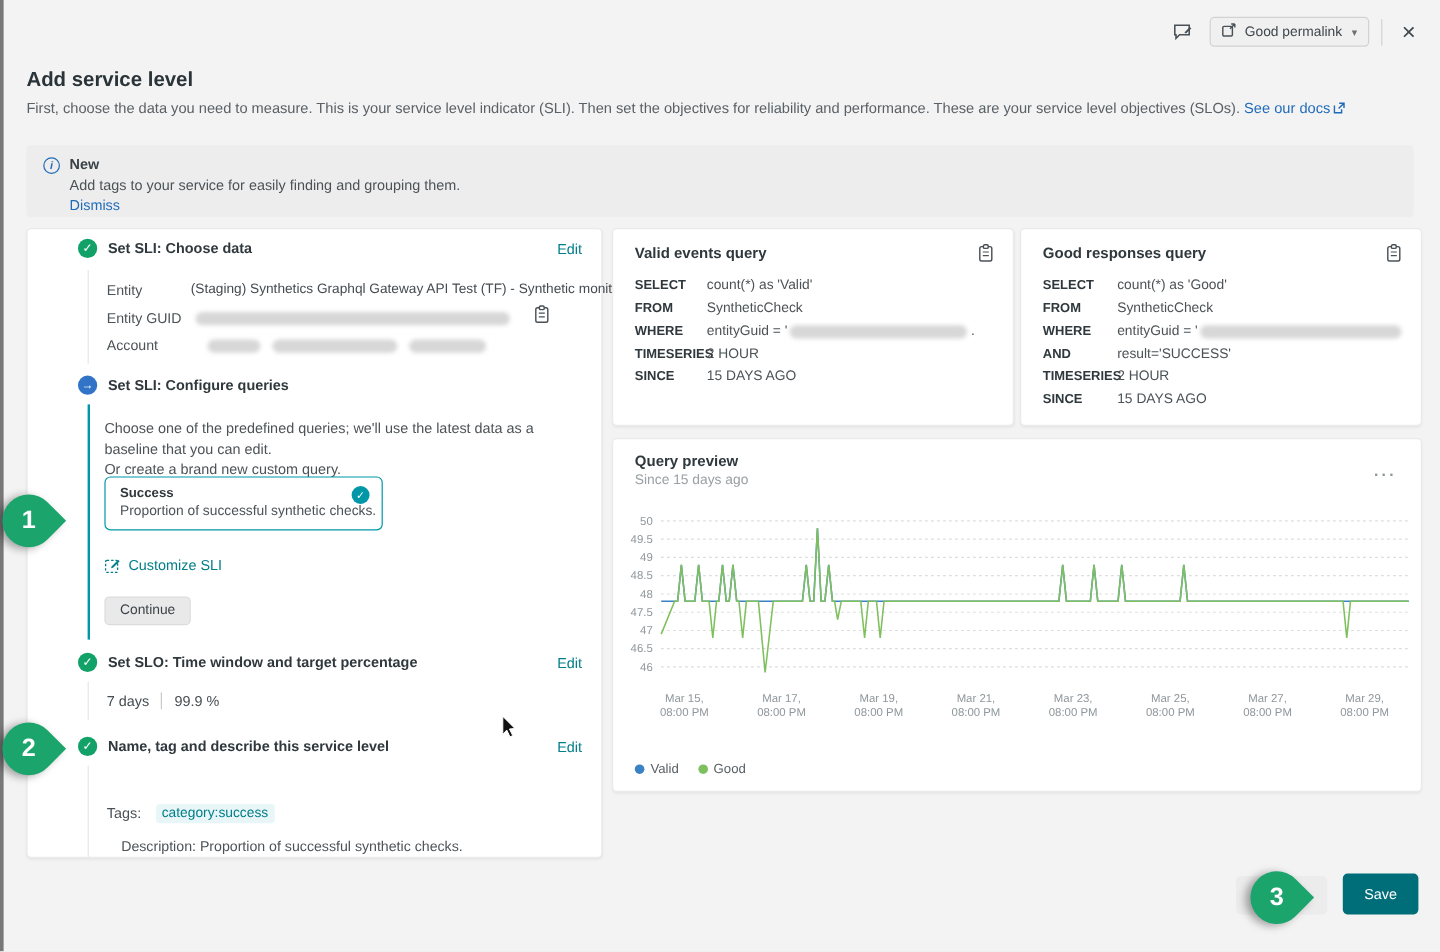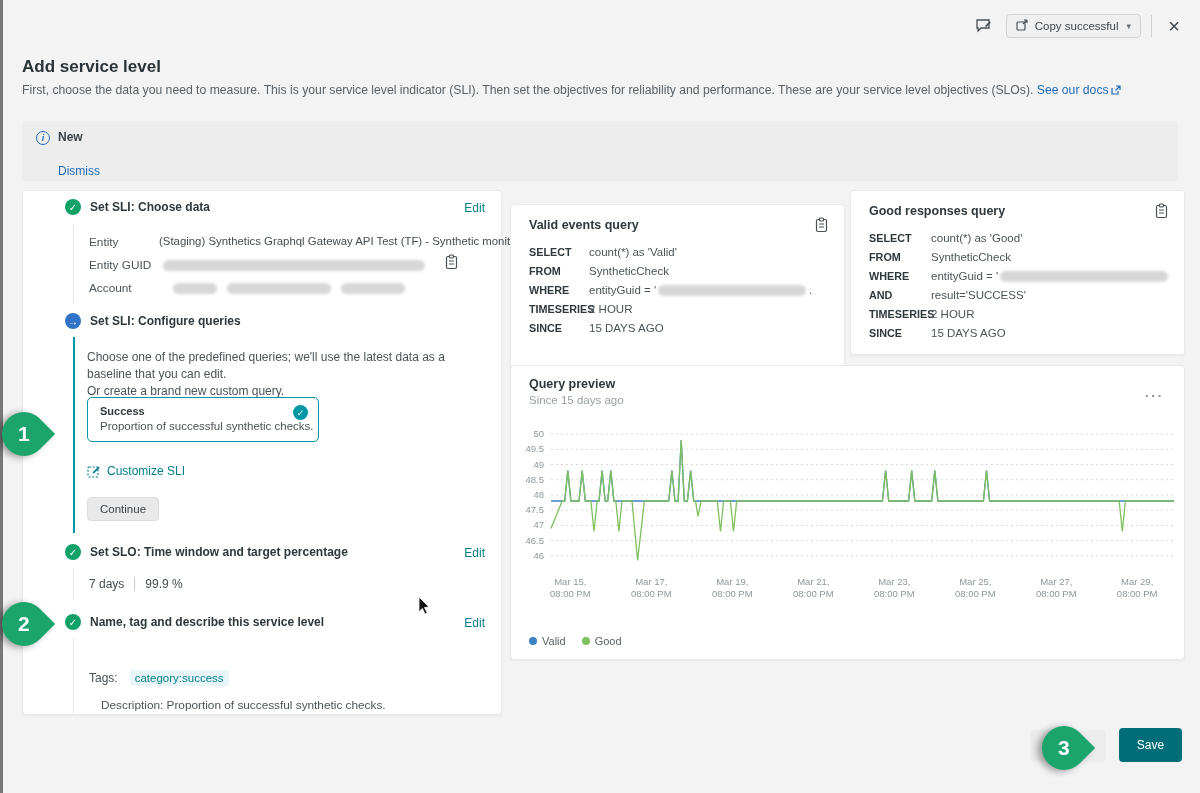--- a/index.html
+++ b/index.html
@@ -29,21 +29,21 @@
                      border-radius:50%; color:#1f6bb8; font-size:9px; font-style:italic; font-weight:700;
                      display:flex; align-items:center; justify-content:center; }
   .banner .b-title { position:absolute; left:36px; top:9px; font-weight:700; color:#3a4246; font-size:12px; }
   .banner .b-body  { position:absolute; left:36px; top:26px; color:#4c5357; font-size:12px; }
   .banner .b-dismiss { position:absolute; left:36px; top:43px; font-size:12px; }
 
   
   .card { position:absolute; background:#fff; border:1px solid #eaeaeb; border-radius:4px;
           box-shadow:0 1px 2px rgba(0,0,0,.05); }
   .card-left  { left:22px;  top:190px; width:480px; height:525px; }
-  .card-valid { left:510px; top:204px; width:335px; height:165px; }
+  .card-valid { left:510px; top:190px; width:335px; height:165px; }
   .card-good  { left:850px; top:190px; width:335px; height:165px; }
   .card-prev  { left:510px; top:365px; width:675px; height:295px; }
 
   
   .sec-head { position:absolute; display:flex; align-items:center; gap:9px; }
   .sec-title { font-weight:700; color:#2f383d; font-size:12px; }
   .edit-link { position:absolute; right:16px; color:#007e8a; font-size:12px; cursor:pointer; }
   .check-ic { width:16px; height:16px; border-radius:50%; background:#12a268; color:#fff; font-size:10px;
               display:flex; align-items:center; justify-content:center; flex:0 0 16px; }
   .prog-ic  { width:16px; height:16px; border-radius:50%; background:#3173c6; color:#fff; font-size:10px;
@@ -117,41 +117,42 @@
           <path d="M10 9l4.5-4.5 1.3 1.3L11.3 10z" fill="#4a5156"></path>
         </svg>
     </div>
     <div class="permalink-btn">
       <span>
         <svg width="13" height="12" viewBox="0 0 13 12">
             <rect x="1" y="3" width="8" height="8" rx="1" fill="none" stroke="#4a5156" stroke-width="1.2"></rect>
             <path d="M7 5l4-4M11 1v3M11 1H8" stroke="#4a5156" stroke-width="1.2" fill="none"></path>
           </svg>
       </span>
-      <span>Copy successful</span>
+      <span>Good permalink</span>
       <span class="chev">▾</span>
     </div>
     <div class="vdiv"></div>
     <div class="icon-btn">
         <span class="close-x">×</span>
       </div>
   </div>
 
   <div class="page-title">Add service level</div>
   <div class="subtitle">
     <span>First, choose the data you need to measure. This is your service level indicator (SLI). Then set the objectives for reliability and performance. These are your service level objectives (SLOs).</span>
     <a>See our docs</a><span class="ext-ic"><svg width="10" height="10" viewBox="0 0 10 10">
           <path d="M1 3v6h6V6" fill="none" stroke="#1f6bb8" stroke-width="1.2"></path>
           <path d="M5 1h4v4M9 1L4.5 5.5" fill="none" stroke="#1f6bb8" stroke-width="1.2"></path>
         </svg></span>
   </div>
 
   <div class="banner">
     <div class="info-ic">i</div>
     <div class="b-title">New</div>
+    <div class="b-body">Add tags to your service for easily finding and grouping them.</div>
     <a class="b-dismiss blue-link">Dismiss</a>
   </div>
 
   <div class="card card-left">
 
     <div class="sec-head" style="left:42px; top:8px;">
       <span class="check-ic">✓</span>
       <span class="sec-title">Set SLI: Choose data</span>
     </div>
     <a class="edit-link" style="top:10px;">Edit</a>

